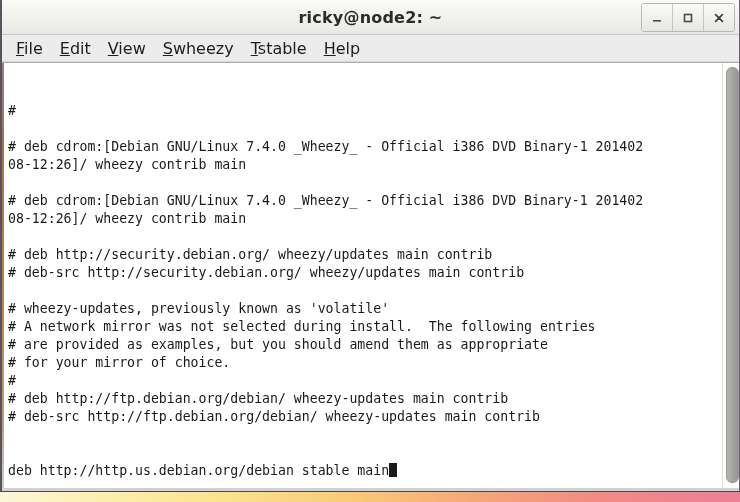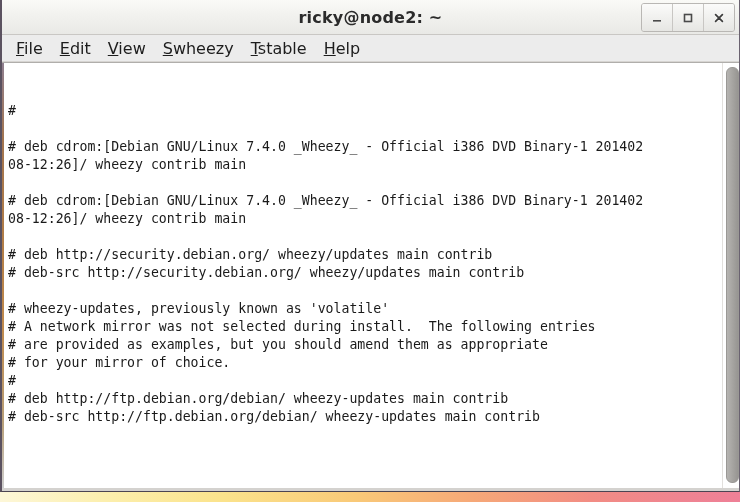--- a/index.html
+++ b/index.html
@@ -210,20 +210,21 @@
       <div class="menu-item"><span class="mn">S</span><span>wheezy</span></div>
       <div class="menu-item"><span class="mn">T</span><span>stable</span></div>
       <div class="menu-item"><span class="mn">H</span><span>elp</span></div>
     </div>
 
     <div id="term-wrap">
       <div id="term-left-edge"></div>
 
       <div id="term">
         <div id="term-lines"><div class="tline">#</div><div class="tline">&nbsp;</div><div class="tline"># deb cdrom:[Debian GNU/Linux 7.4.0 _Wheezy_ - Official i386 DVD Binary-1 201402</div><div class="tline">08-12:26]/ wheezy contrib main</div><div class="tline">&nbsp;</div><div class="tline"># deb cdrom:[Debian GNU/Linux 7.4.0 _Wheezy_ - Official i386 DVD Binary-1 201402</div><div class="tline">08-12:26]/ wheezy contrib main</div><div class="tline">&nbsp;</div><div class="tline"># deb http://security.debian.org/ wheezy/updates main contrib</div><div class="tline"># deb-src http://security.debian.org/ wheezy/updates main contrib</div><div class="tline">&nbsp;</div><div class="tline"># wheezy-updates, previously known as 'volatile'</div><div class="tline"># A network mirror was not selected during install.  The following entries</div><div class="tline"># are provided as examples, but you should amend them as appropriate</div><div class="tline"># for your mirror of choice.</div><div class="tline">#</div><div class="tline"># deb http://ftp.debian.org/debian/ wheezy-updates main contrib</div><div class="tline"># deb-src http://ftp.debian.org/debian/ wheezy-updates main contrib</div></div>
+        <div class="tline"><span>deb http://http.us.debian.org/debian stable main</span><span class="cursor"></span></div>
         
       </div>
 
       <div id="scrollbar">
         <div id="scroll-thumb"></div>
       </div>
     </div>
 
     <div id="statusfill"></div>
   </div>

